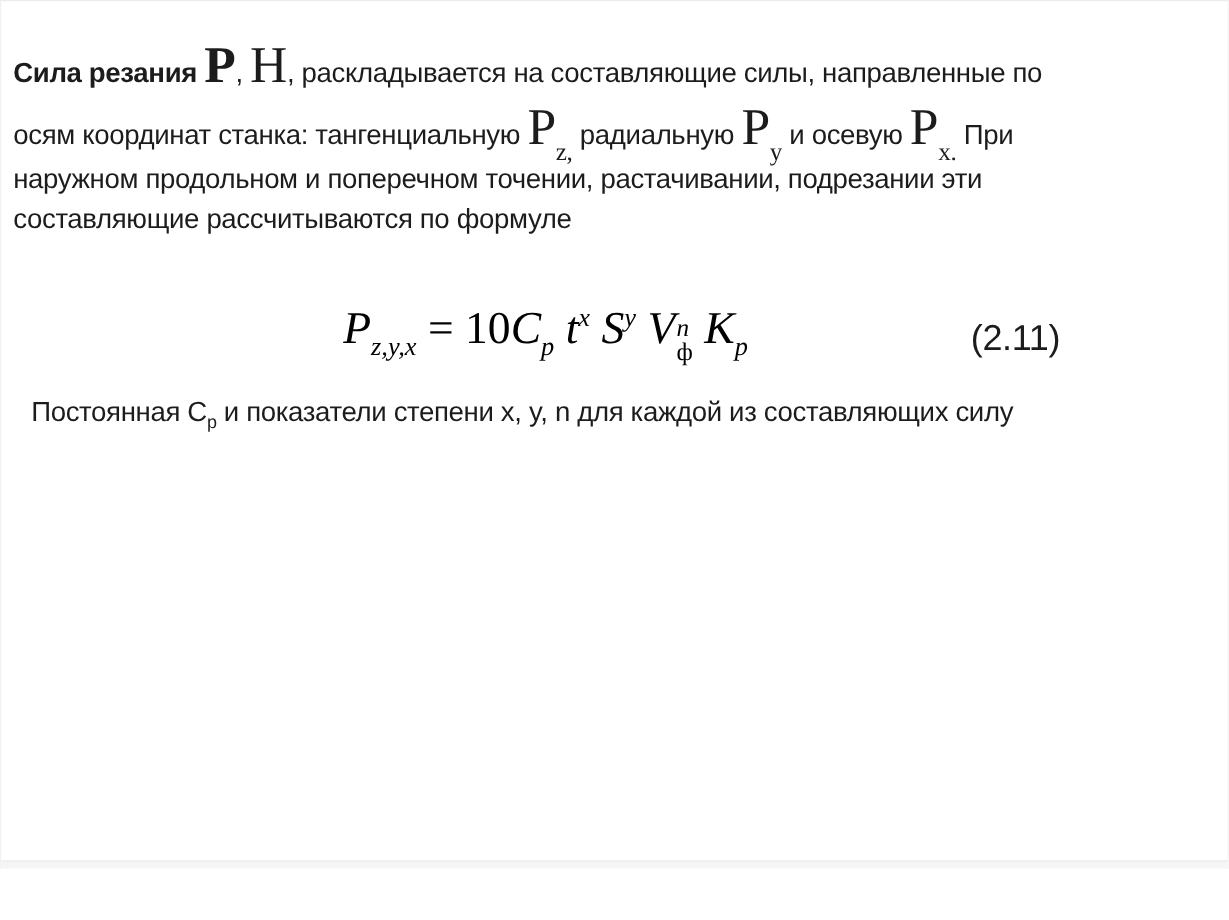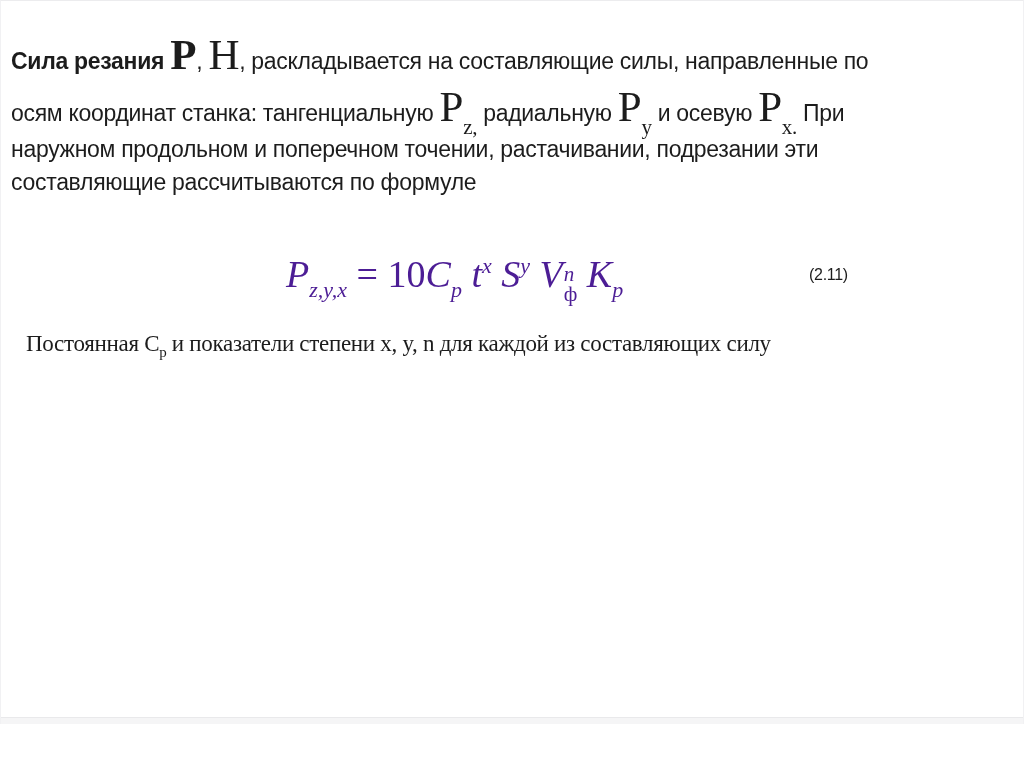--- a/index.html
+++ b/index.html
@@ -17,51 +17,51 @@
     color: #1c1c1c;
   }
   .para {
     font-size: 23px;
     line-height: 33px;
     letter-spacing: -0.3px;
     margin: 0 10px;
   }
   #p1 { margin-top: 28px; }
   #p2 { margin-top: 52px; text-indent: 18px; }
-  #p3 { margin-top: 5px;  text-indent: 15px; font-family: Liberation Serif, serif; }
+  #p3 { margin-top: 5px;  text-indent: 15px; }
 
   
   .run-p  { }
   .run-b  { font-weight: 700; }
   .run-bs  { font-family: "Liberation Serif", serif; font-size: 43px; line-height: 52px; font-weight: 400; }
   .run-bsb { font-family: "Liberation Serif", serif; font-size: 43px; line-height: 52px; font-weight: 700; }
   .run-bss { font-family: "Liberation Serif", serif; font-size: 21px; line-height: 0; vertical-align: -13px; }
   .run-bt  { font-family: "Liberation Serif", serif; font-size: 29px; line-height: 0; }
   .run-sub { font-size: 15px; vertical-align: -6px; line-height: 0; }
 
   
   .eq-row { position: relative; height: 78px; margin-top: 45px; }
   .eq-formula {
     position: absolute; left: 285px; top: 8px;
     font-family: "Liberation Serif", serif;
-    font-size: 38px; white-space: nowrap; color: #4c1d95;
+    font-size: 38px; white-space: nowrap; color: #000000;
   }
   .run-mi   { font-style: italic; }
   .run-mn   { font-style: normal; }
   .run-msub { font-style: italic; font-size: 22px; vertical-align: -10px; line-height: 0; }
   .run-msup { font-style: italic; font-size: 22px; vertical-align: 14px;  line-height: 0; }
   .run-mstack {
     display: inline-block; vertical-align: -14px; line-height: 0.95;
     font-size: 21px; text-align: left; margin-left: 1px;
   }
   .stack-sup { display: block; font-style: italic; }
   .stack-sub { display: block; font-style: normal; }
   .eq-number {
     position: absolute; left: 808px; top: 22px;
-    font-size: 16px; letter-spacing: -0.3px;
+    font-size: 30px; letter-spacing: -0.3px;
   }
 
   .bottom-strip {
     position: absolute; left: 0; right: 0; bottom: 0;
     height: 6px; background: #f5f5f6; border-top: 1px solid #e9e9eb;
   }
 </style>
 </head>
 <body>
 

